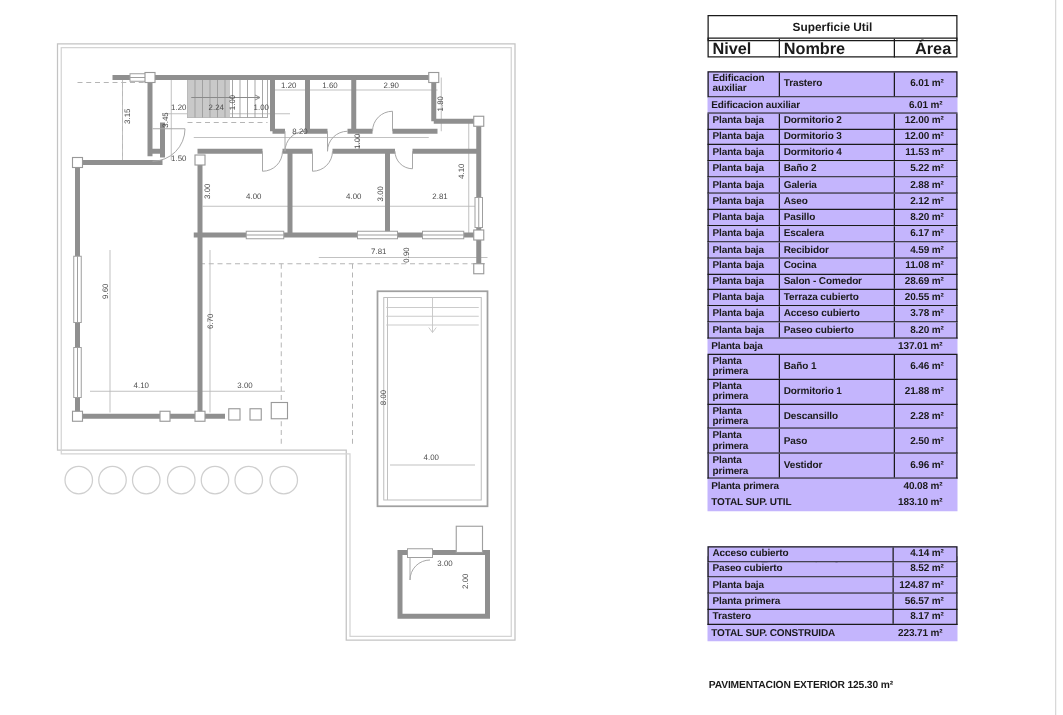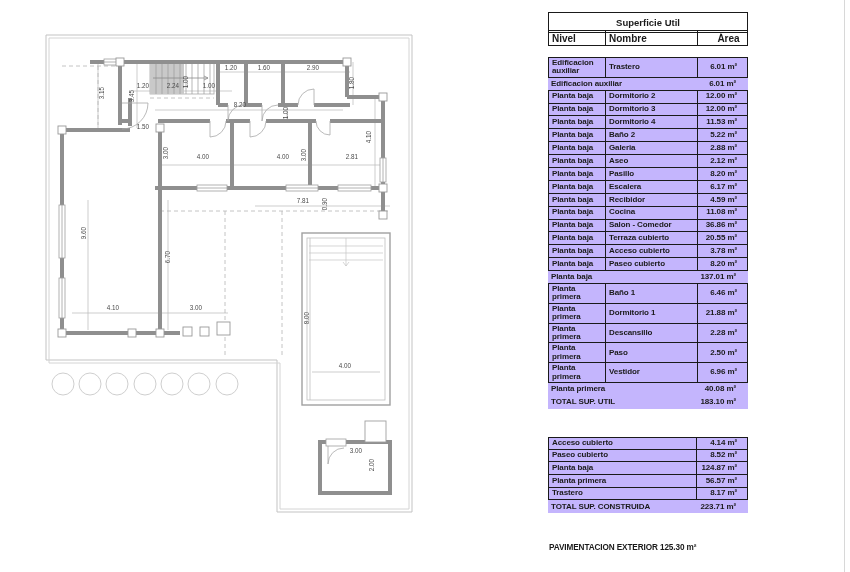--- a/index.html
+++ b/index.html
@@ -2,28 +2,28 @@
 <html><head>
 <meta charset="utf-8">
 <style>
   html,body{margin:0;padding:0;background:#fff;}
   body{width:850px;height:572px;position:relative;overflow:hidden;
        font-family:"Liberation Sans",sans-serif;color:#1a1a1a;}
   #plan-wrap{position:absolute;left:0;top:0;width:530px;height:572px;}
   #page-edge{position:absolute;left:844px;top:0;width:1px;height:572px;background:#d8d8d8;}
 
   
-  #tables-panel{position:absolute;left:548px;top:0;width:200px;height:556px;text-decoration:underline;}
+  #tables-panel{position:absolute;left:566px;top:0;width:200px;height:556px;text-decoration:underline;}
   .tbl-title{position:absolute;left:0;width:198px;height:19px;border:1px solid #1a1a1a;
              display:flex;align-items:center;justify-content:center;
              font-weight:bold;font-size:9.5px;letter-spacing:0;}
   .thead{position:absolute;left:0;width:198px;height:14px;border:1px solid #1a1a1a;display:grid;}
   #util-head{grid-template-columns:56px 92px 50px;}
   #cons-head{grid-template-columns:147px 51px;margin-top:36px;}
-  .hc{display:flex;align-items:center;font-size:10px;font-weight:bold;padding-left:3px;box-sizing:border-box;}
+  .hc{display:flex;align-items:center;font-size:13px;font-weight:bold;padding-left:3px;box-sizing:border-box;}
   .hc.center{justify-content:center;padding-left:12px;}
   .hc.bl{border-left:1px solid #1a1a1a;}
   .tbody{position:absolute;left:0;width:200px;}
   .trow{display:grid;box-sizing:border-box;background:#c4b5fd;}
   .trow.n{grid-template-columns:56px 92px 50px;border-left:1px solid #1a1a1a;
           border-right:1px solid #1a1a1a;border-bottom:1px solid #1a1a1a;min-height:12.9px;}
   .trow.n2{grid-template-columns:147px 51px;border-left:1px solid #1a1a1a;
           border-right:1px solid #1a1a1a;border-bottom:1px solid #1a1a1a;min-height:12.7px;}
   .trow.n:first-child,.trow.n2:first-child{border-top:1px solid #1a1a1a;}
   .trow.sub{grid-template-columns:148px 50px;border-bottom:1px solid #1a1a1a;min-height:12.9px;}
@@ -302,21 +302,21 @@
         <div class="cell c3">4.59 m²</div>
       </div>
       <div class="trow n">
         <div class="cell c1">Planta baja</div>
         <div class="cell c2">Cocina</div>
         <div class="cell c3">11.08 m²</div>
       </div>
       <div class="trow n">
         <div class="cell c1">Planta baja</div>
         <div class="cell c2">Salon - Comedor</div>
-        <div class="cell c3">36.86 m²</div>
+        <div class="cell c3">28.69 m²</div>
       </div>
       <div class="trow n">
         <div class="cell c1">Planta baja</div>
         <div class="cell c2">Terraza cubierto</div>
         <div class="cell c3">20.55 m²</div>
       </div>
       <div class="trow n">
         <div class="cell c1">Planta baja</div>
         <div class="cell c2">Acceso cubierto</div>
         <div class="cell c3">3.78 m²</div>

